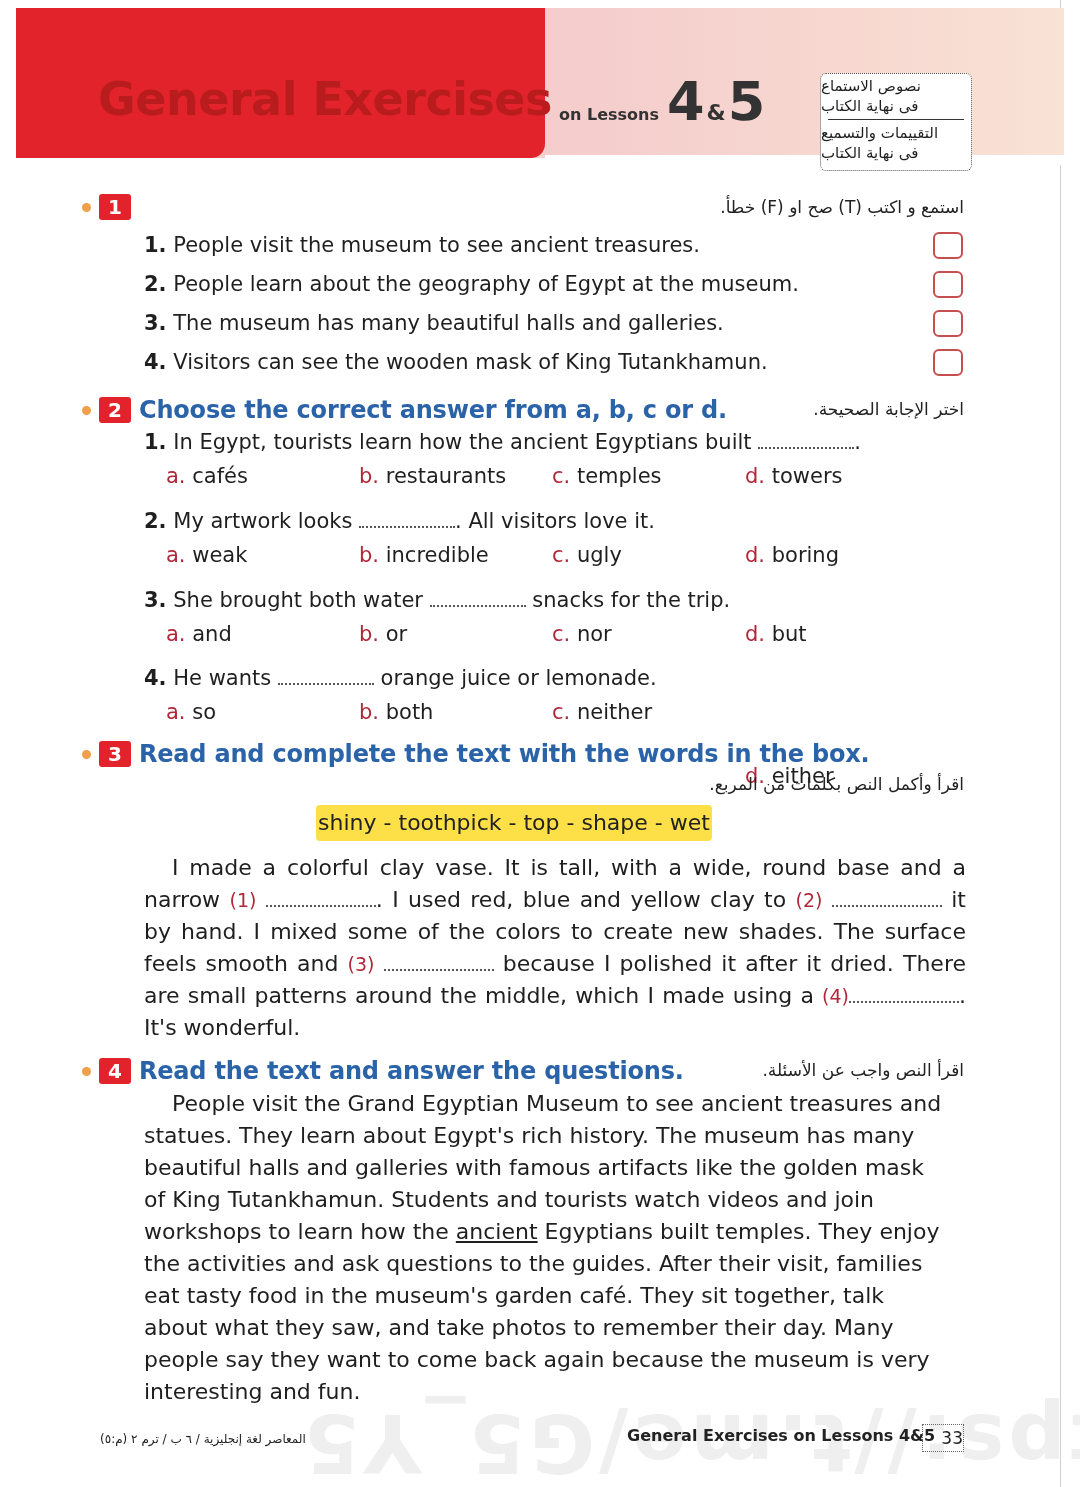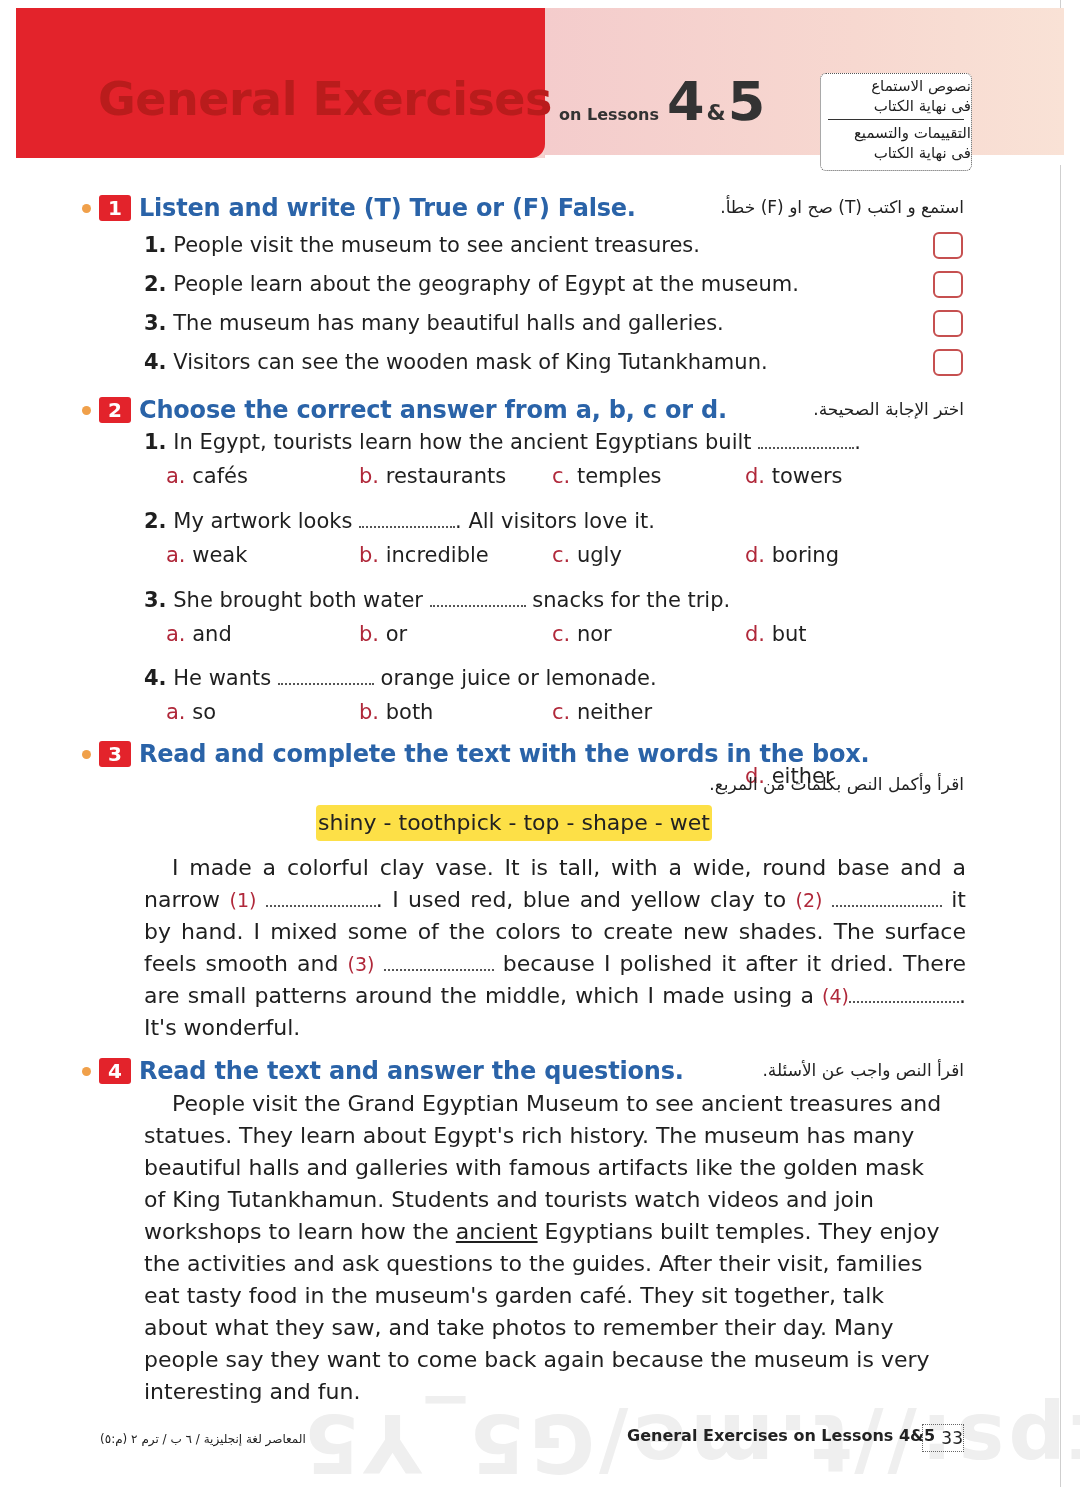--- a/index.html
+++ b/index.html
@@ -15,21 +15,21 @@
     .header-white { position:absolute; left:545px; top:155px; width:520px; height:10px; background:#fff; }
     .title-block { position: absolute; left: 16px; top: 8px; width: 529px; height: 150px;
       background: #e3232b; border-bottom-right-radius: 14px; }
     .title-text { position: absolute; left: 98px; top: 72px; font-family: "DejaVu Sans", sans-serif;
       font-weight: bold; font-size: 46px; color: #b91c1c; letter-spacing: -0.5px; }
     .subtitle { position: absolute; left: 559px; top: 75px; display: flex; align-items: baseline; color: #333; }
     .subtitle .on { font-weight: bold; font-size: 16px; margin-right: 8px; }
     .subtitle .num { font-weight: bold; font-size: 54px; line-height: 1; }
     .subtitle .amp { font-weight: bold; font-size: 22px; margin: 0 2px; }
     .note-box { position: absolute; left: 820px; top: 73px; width: 152px; height: 98px;
-      border: 1.5px dotted #555; border-radius: 6px; background: #fff; text-align: right;
+      border: 1.5px dotted #555; border-radius: 6px; background: #fff; text-align: left;
       font-size: 15px; line-height: 20px; padding-top: 2px; }
     .note-box .divider { width: 136px; height: 1px; background: #333; margin: 3px auto; }
 
     
     .sec-head { position: absolute; left: 82px; display: flex; align-items: center; }
     .sec-head .dot { width: 9px; height: 9px; border-radius: 50%; background: #f0a04a; margin-right: 8px; }
     .sec-head .badge { width: 32px; height: 26px; background: #e3232b; border-radius: 3px; color: #fff;
       font-weight: bold; font-size: 20px; display: flex; align-items: center; justify-content: center; margin-right: 8px; }
     .sec-head .htext { color: #2a63a8; font-weight: bold; font-size: 24px; letter-spacing: -0.2px; }
     .ar { position: absolute; font-size: 17px; color: #222; direction: rtl; text-align: right; }
@@ -77,21 +77,20 @@
   <div>نصوص الاستماع</div>
   <div>فى نهاية الكتاب</div>
   <div class="divider"></div>
   <div>التقييمات والتسميع</div>
   <div>فى نهاية الكتاب</div>
 </div>
 
 <div class="sec-head" style="top:194px;">
   <span class="dot"></span>
   <span class="badge">1</span>
-  <span class="htext">Listen and write (T) True or (F) False.</span>
 </div>
 <div class="ar" style="left:690px; top:197px; width:274px;">استمع و اكتب (T) صح او (F) خطأ.</div>
 
 <div class="line" style="left:144px; top:233px;"><b>1.</b> <span>People visit the museum to see ancient treasures.</span></div>
 <div class="tf-box" style="top:232px;"></div>
 <div class="line" style="left:144px; top:272px;"><b>2.</b> <span>People learn about the geography of Egypt at the museum.</span></div>
 <div class="tf-box" style="top:271px;"></div>
 <div class="line" style="left:144px; top:311px;"><b>3.</b> <span>The museum has many beautiful halls and galleries.</span></div>
 <div class="tf-box" style="top:310px;"></div>
 <div class="line" style="left:144px; top:350px;"><b>4.</b> <span>Visitors can see the wooden mask of King Tutankhamun.</span></div>

